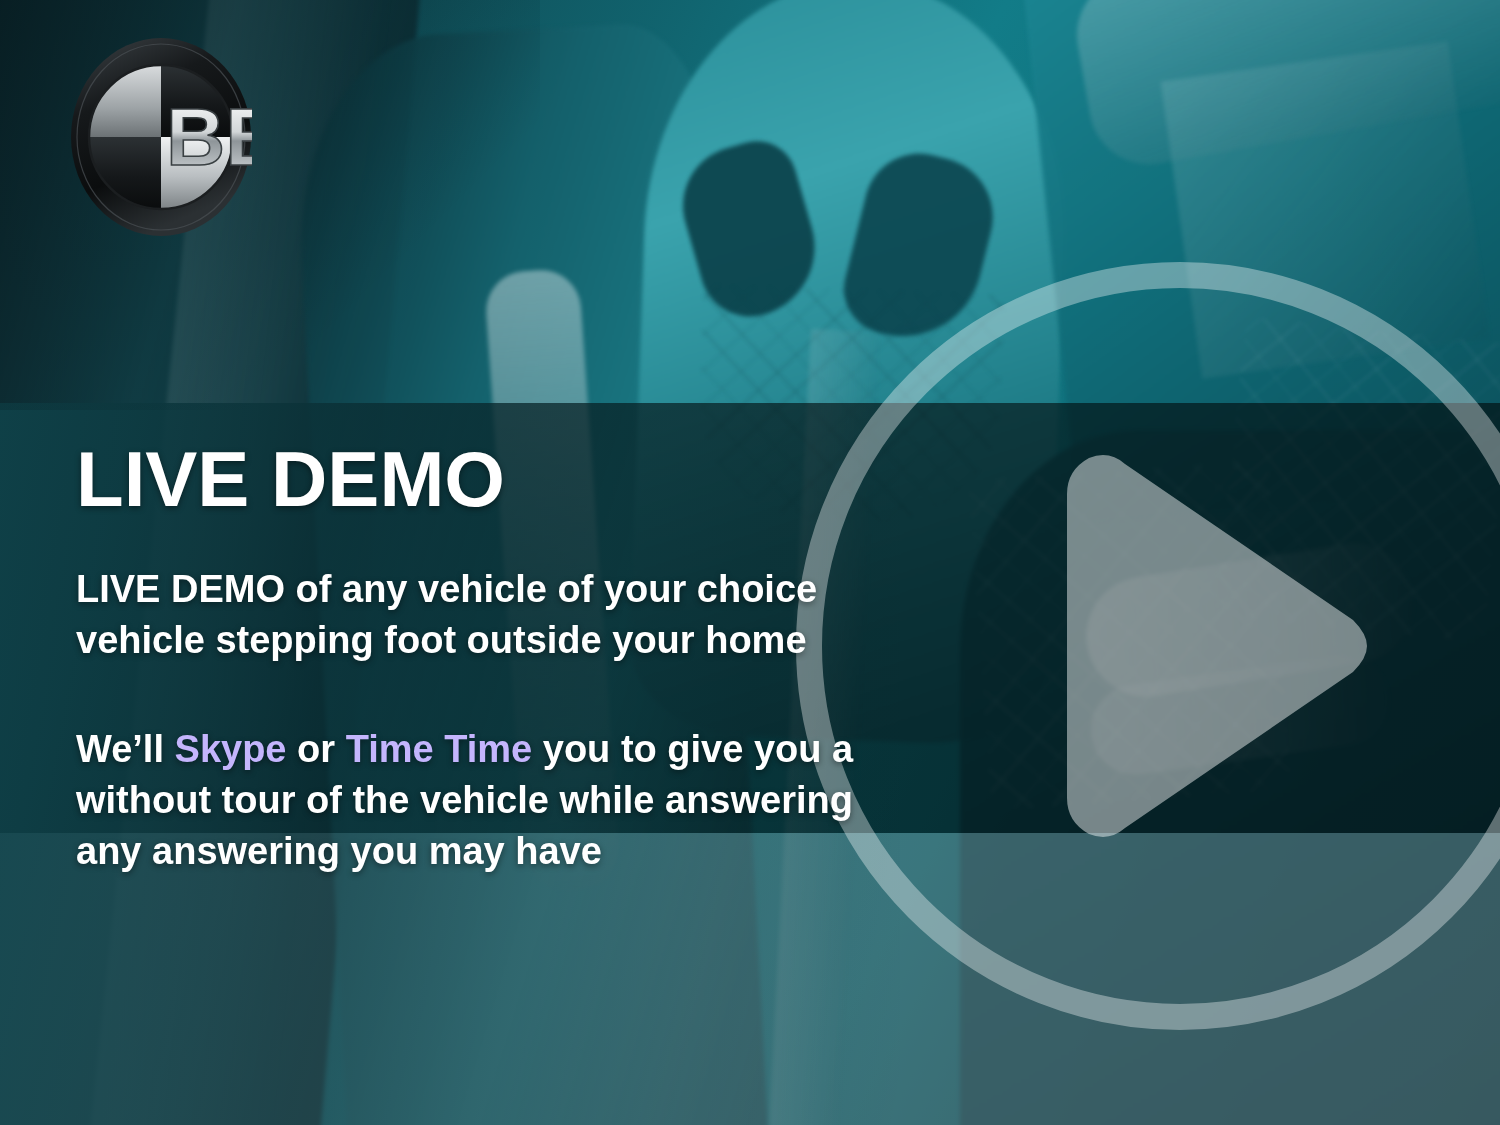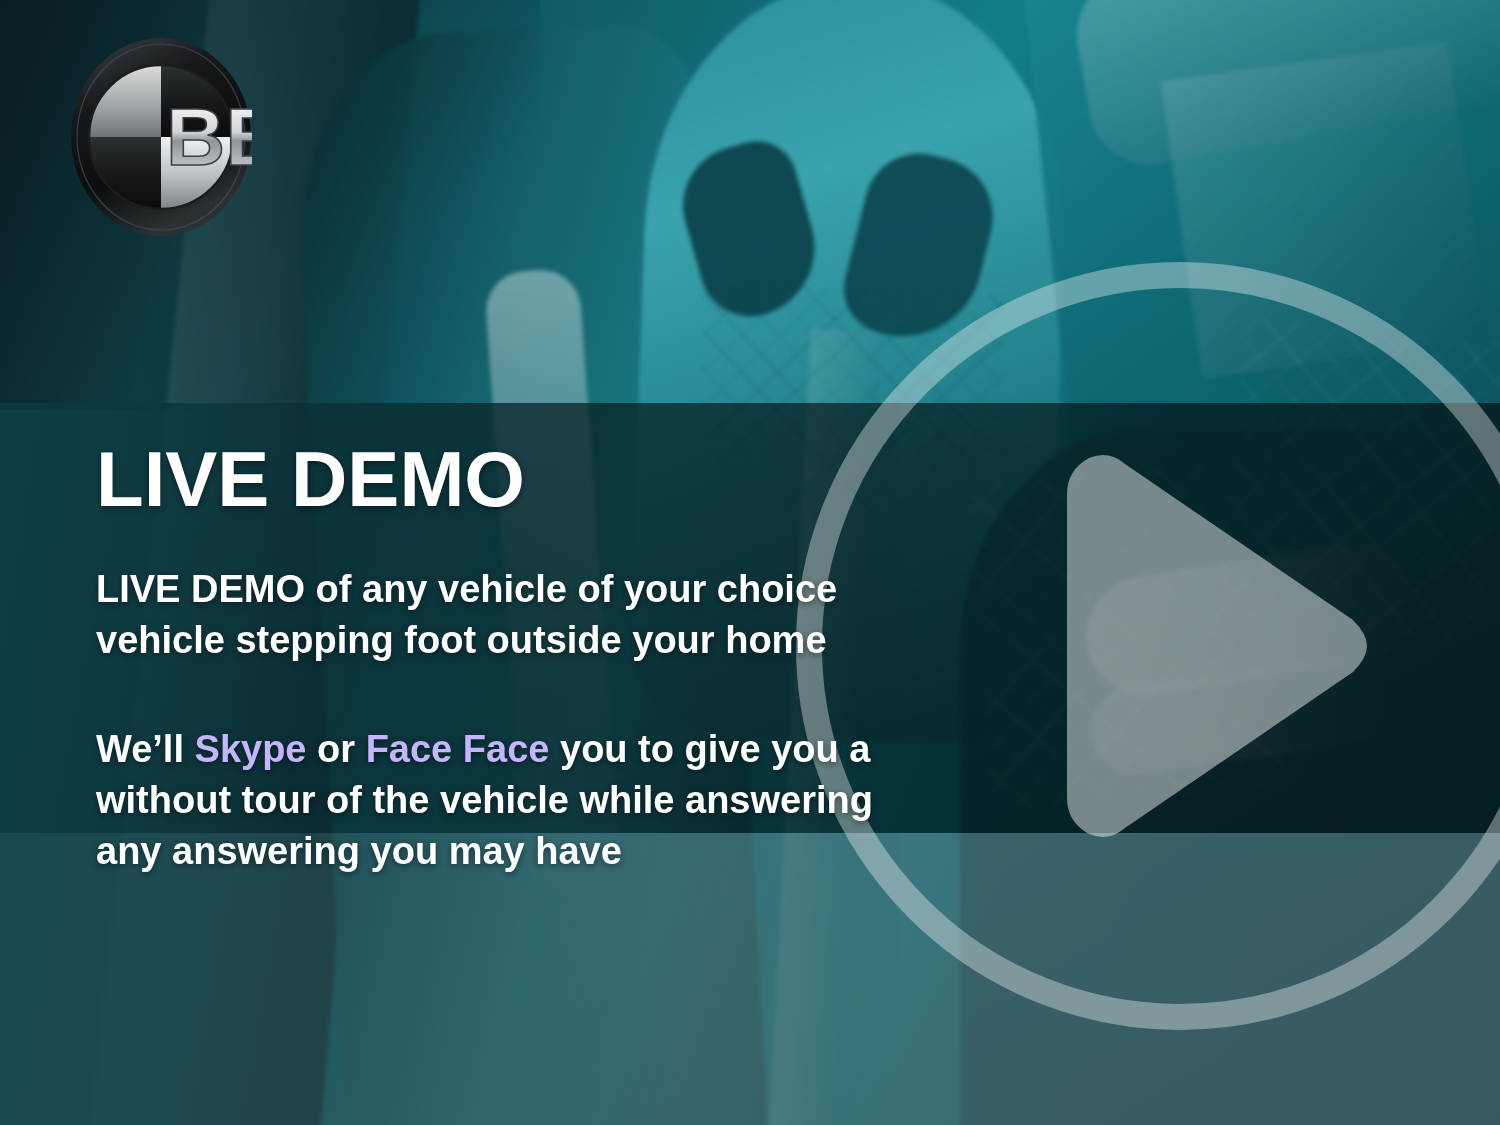--- a/index.html
+++ b/index.html
@@ -198,21 +198,21 @@
   
   .logo {
     position: absolute;
     left: 70px; top: 37px;
     width: 182px; height: 200px;
   }
 
   
   .copy {
     position: absolute;
-    left: 96px;
+    left: 76px;
     top: 440px;
     width: 1060px;
   }
   .headline {
     font-size: 78px;
     font-weight: bold;
     color: #ffffff;
     letter-spacing: 0px;
     line-height: 1.0;
     margin: 0 0 46px 0;
@@ -315,19 +315,19 @@
 
   <div class="copy">
     <h1 class="headline">LIVE DEMO</h1>
 
     <p class="para">
       <span class="nowrapline">LIVE DEMO of any vehicle of your choice</span>
       <span class="nowrapline">vehicle stepping foot outside your home</span>
     </p>
 
     <p class="para">
-      <span class="nowrapline"><span>We’ll </span><span class="hl">Skype</span><span> or </span><span class="hl">Face Face</span><span> you to give you a</span></span>
+      <span class="nowrapline"><span>We’ll </span><span class="hl">Skype</span><span> or </span><span class="hl">Time Time</span><span> you to give you a</span></span>
       <span class="nowrapline">without tour of the vehicle while answering</span>
       <span class="nowrapline">any answering you may have</span>
     </p>
   </div>
 
 </div>
 
 </body></html>

